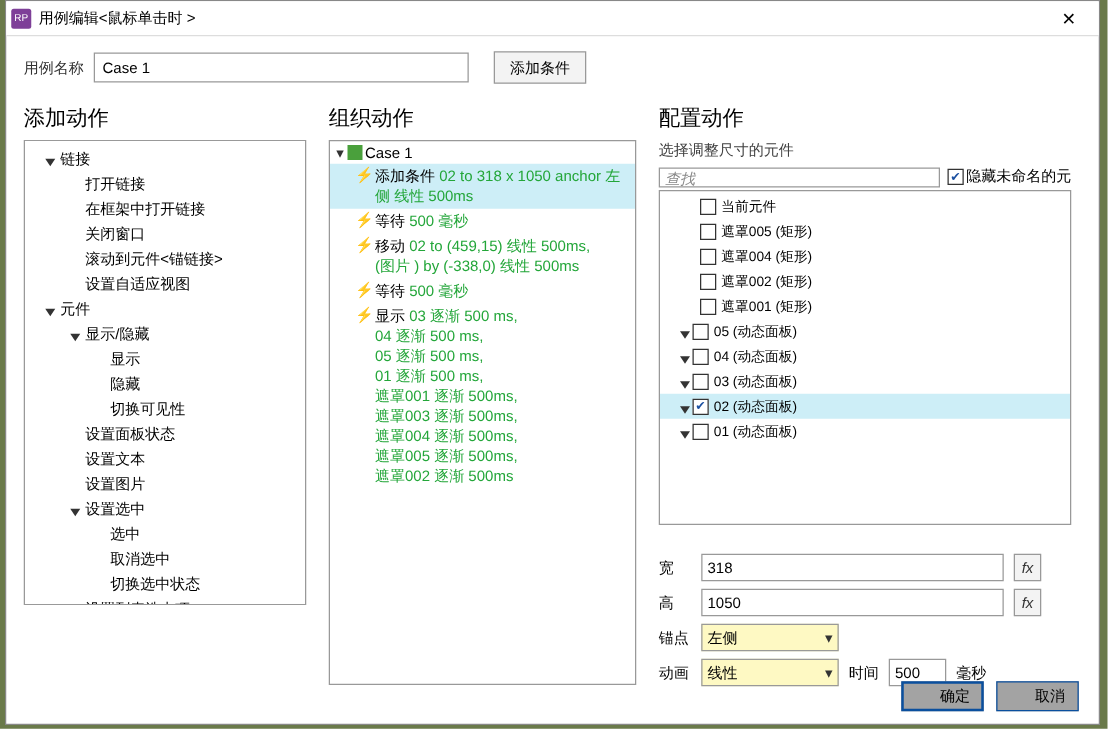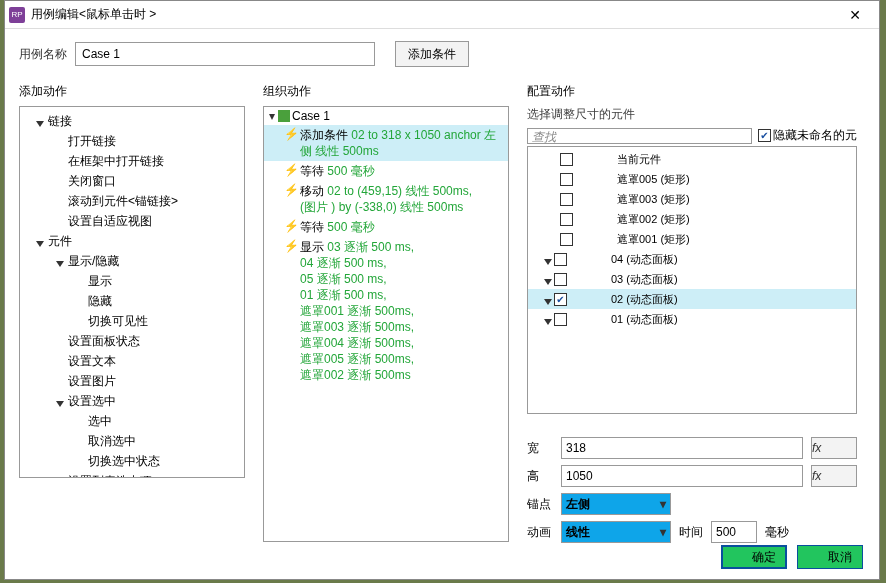--- a/index.html
+++ b/index.html
@@ -9,21 +9,21 @@
 .titlebar .logo { width: 16px; height: 16px; background: #7e3f98; display: inline-flex; align-items: center; justify-content: center; color: #fff; font-size: 8px; margin-right: 6px; border-radius: 2px; }
 .titlebar .title { flex: 1; color: #000; }
 .titlebar .close { width: 40px; height: 26px; text-align: center; line-height: 26px; font-size: 14px; cursor: pointer; }
 .body { padding: 12px 14px 0 14px; }
 .toprow { display: flex; align-items: center; gap: 8px; margin-bottom: 16px; }
 .toprow label { color: #333; }
 .toprow input[type=text] { width: 300px; height: 24px; padding: 0 6px; border: 1px solid #999; }
 .toprow button { margin-left: 12px; height: 26px; padding: 0 12px; border: 1px solid #999; background: #f3f3f3; cursor: pointer; }
 .cols { display: flex; gap: 18px; }
 .col { display: flex; flex-direction: column; }
-.col-head { font-size: 12px; color: #000; margin-bottom: 6px; }
+.col-head { font-size: 17px; color: #000; margin-bottom: 6px; }
 .pane { border: 1px solid #999; background: #fff; overflow: auto; }
 .col1 { width: 226px; } .col1 .pane { height: 372px; }
 .col2 { width: 246px; } .col2 .pane { height: 436px; }
 .col3 { width: 330px; }
 .tree { padding: 4px 2px; }
 .tree-row { display: flex; align-items: center; height: 20px; padding-left: 0; white-space: nowrap; cursor: pointer; color: #000; }
 .tree-row .ind { display: inline-block; }
 .caret { display: inline-block; width: 10px; height: 10px; margin-right: 2px; }
 .caret::before { content: ""; display: inline-block; border-style: solid; }
 .caret.open::before { border-width: 6px 4px 0 4px; border-color: #333 transparent transparent transparent; }
@@ -42,32 +42,32 @@
 .cfg-title { color: #404040; margin-bottom: 4px; }
 .cfg-search-row { display: flex; align-items: center; gap: 6px; margin-bottom: 2px; }
 .cfg-search { flex: 1; height: 16px; border: 1px solid #999; padding: 0 4px; color: #888; font-style: italic; }
 .chk-row { display:flex; align-items:center; gap:2px; }
 .chkbox { width:13px; height:13px; border:1px solid #333; background:#fff; display:inline-flex; align-items:center; justify-content:center; font-size:10px; color:#1a4fa0; }
 .cfg-tree { border:1px solid #999; height: 268px; overflow:auto; padding: 2px 0; }
 .cfg-row { display:flex; align-items:center; height: 20px; padding-left: 4px; white-space:nowrap; cursor:pointer; }
 .cfg-row.sel { background:#cdeef7; }
 .cfg-row .ind { display:inline-block; }
 .cfg-row .caret { margin-right: 0; }
-.cfg-row .sm { font-size: 11px; margin-left: 40px; }
+.cfg-row .sm { font-size: 11px; }
 .cfg-row .grn { color:#23a639; }
 .cfg-fields { margin-top: 20px; }
 .fld { display:flex; align-items:center; height: 28px; gap: 8px; }
 .fld label { width: 26px; color:#000; }
 .fld input[type=text] { height: 22px; border:1px solid #999; padding: 0 4px; }
 .fld .wide { width: 242px; }
-.fld .sel { width: 110px; height:22px; border:1px solid #999; background:#0ea5e9; display:flex; align-items:center; justify-content:space-between; padding:0 4px;font-weight:bold; }
+.fld .sel { width: 110px; height:22px; border:1px solid #999; background:#fef9c3; display:flex; align-items:center; justify-content:space-between; padding:0 4px; }
 .fld .sel .dn { color:#333; }
-.fx { width: 46px; height: 22px; border:1px solid #999; background:#f3f3f3; line-height:20px; font-style:italic; color:#333; cursor:pointer; }
+.fx { width: 22px; height: 22px; border:1px solid #999; background:#f3f3f3; text-align:center; line-height:20px; font-style:italic; color:#333; cursor:pointer; }
 .btnbar { position:absolute; bottom: 10px; right: 16px; display:flex; gap: 10px; }
-.btnbar button { width: 66px; height: 24px; border:1px solid #0a4f9e; background:#22c55e; cursor:pointer;padding-left:20px; }
+.btnbar button { width: 66px; height: 24px; border:1px solid #0a4f9e; background:#a3a3a3; cursor:pointer;padding-left:20px; }
 .btnbar button.ok { border:2px solid #0a4f9e; }
 </style>
 </head>
 <body>
 
 <div class="window">
   <div class="titlebar">
     <span class="logo">RP</span>
     <span class="title">用例编辑&lt;鼠标单击时 &gt;</span>
     <span class="close">✕</span>
@@ -247,33 +247,40 @@
             <div class="cfg-row">
               <span class="ind" style="width:28px"></span>
               <span class="chkbox"></span>
               <span style="width:4px"></span>
               <span class="sm">遮罩005 (矩形)</span>
             </div>
             <div class="cfg-row">
               <span class="ind" style="width:28px"></span>
               <span class="chkbox"></span>
               <span style="width:4px"></span>
-              <span class="sm">遮罩003 (矩形)</span>
+              <span class="sm">遮罩004 (矩形)</span>
             </div>
             <div class="cfg-row">
               <span class="ind" style="width:28px"></span>
               <span class="chkbox"></span>
               <span style="width:4px"></span>
               <span class="sm">遮罩002 (矩形)</span>
             </div>
             <div class="cfg-row">
               <span class="ind" style="width:28px"></span>
               <span class="chkbox"></span>
               <span style="width:4px"></span>
               <span class="sm">遮罩001 (矩形)</span>
+            </div>
+            <div class="cfg-row">
+              <span class="ind" style="width:12px"></span>
+              <span class="caret open"></span>
+              <span class="chkbox"></span>
+              <span style="width:4px"></span>
+              <span class="sm">05 (动态面板)</span>
             </div>
             <div class="cfg-row">
               <span class="ind" style="width:12px"></span>
               <span class="caret open"></span>
               <span class="chkbox"></span>
               <span style="width:4px"></span>
               <span class="sm">04 (动态面板)</span>
             </div>
             <div class="cfg-row">
               <span class="ind" style="width:12px"></span>

